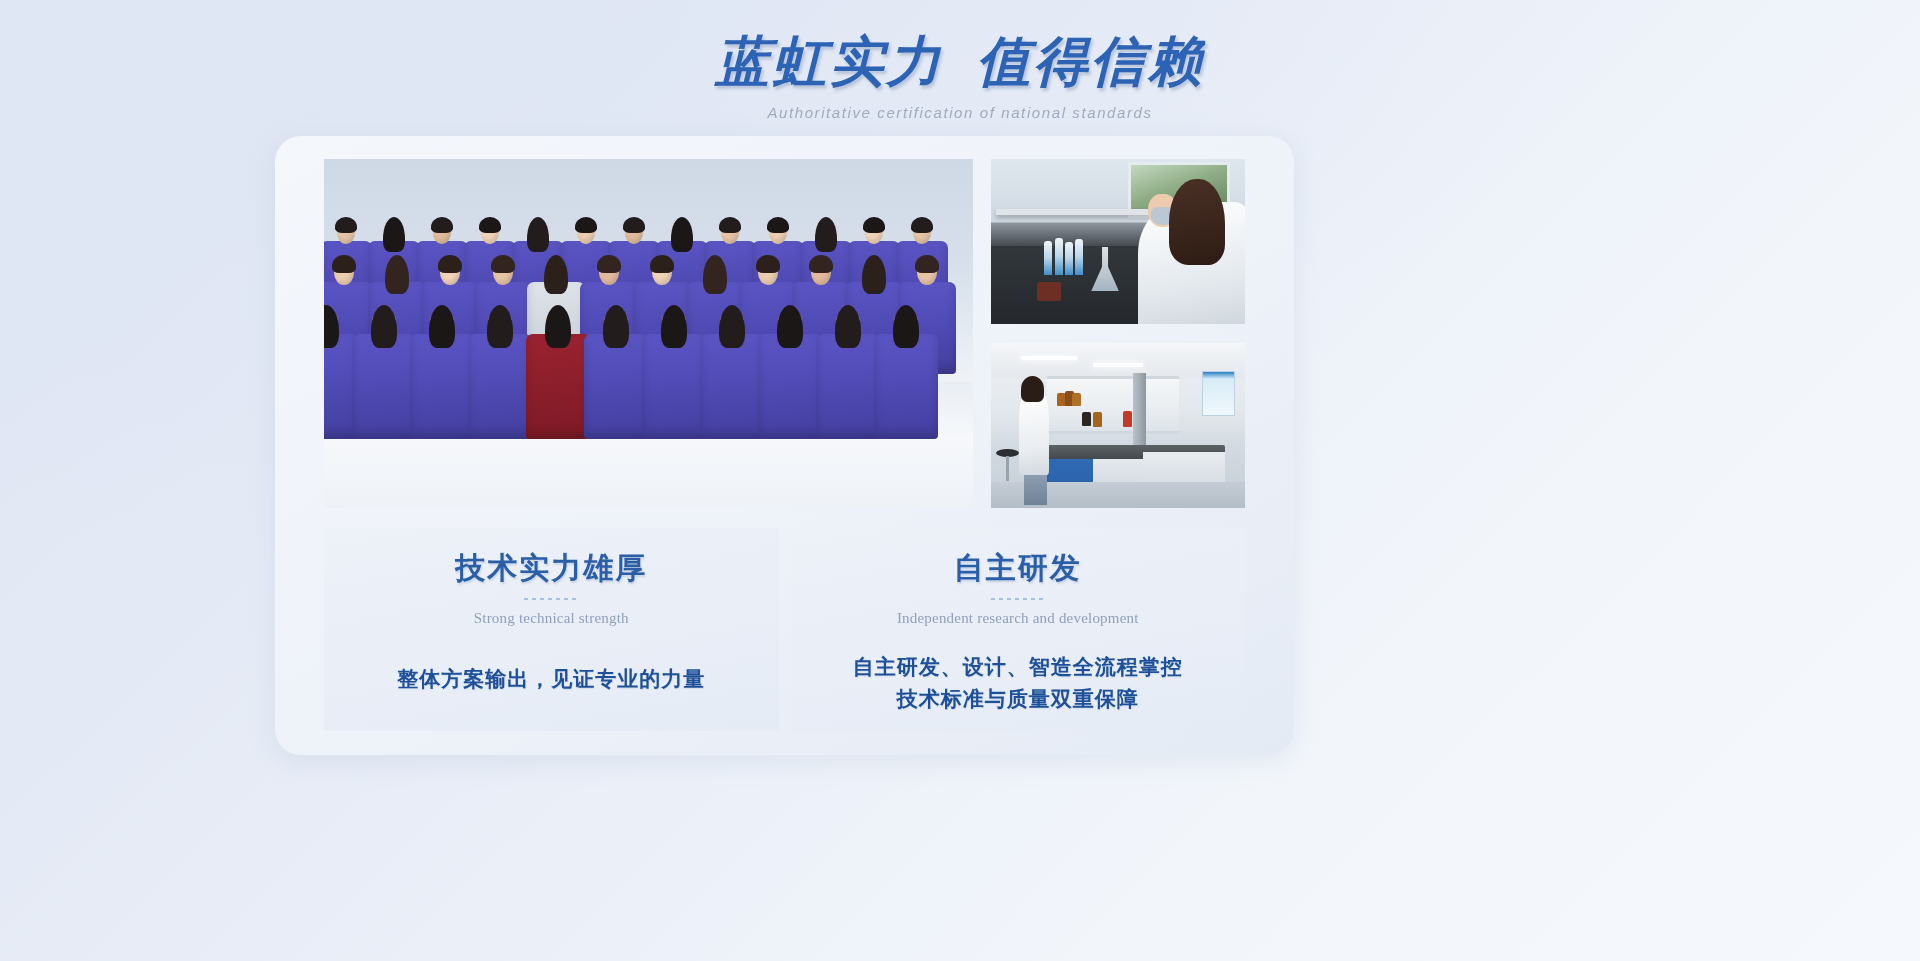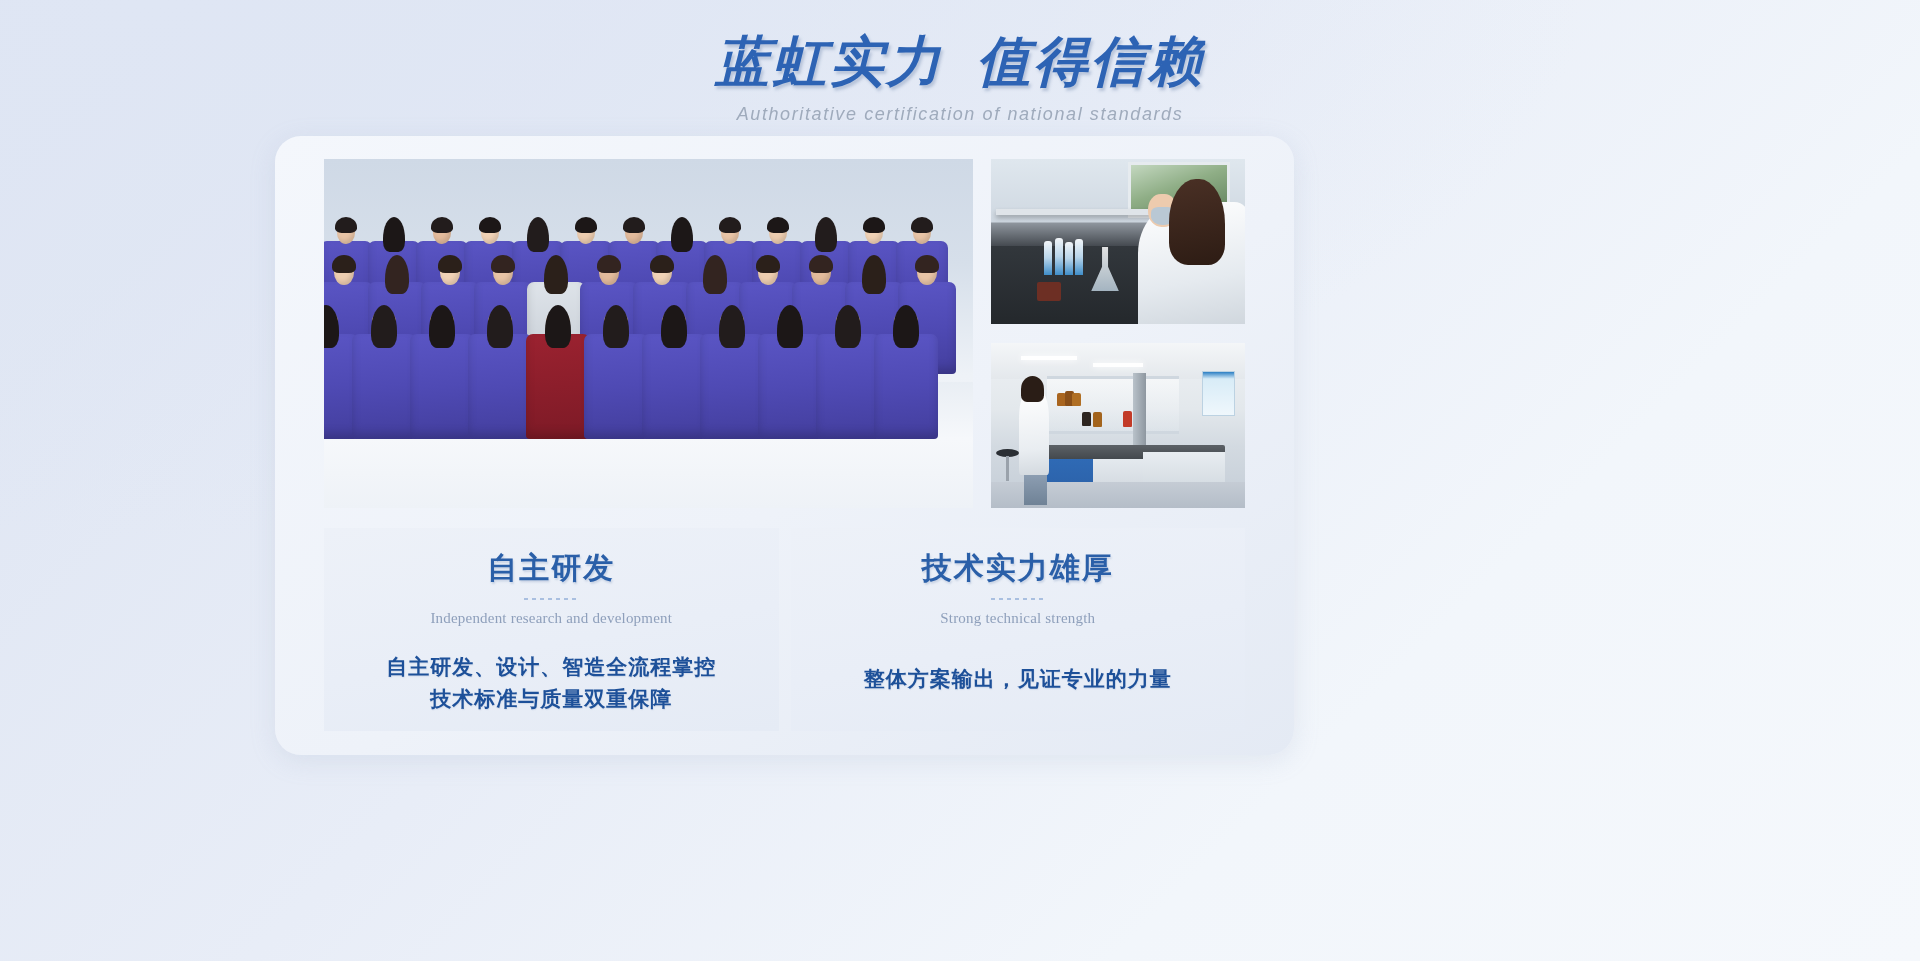--- a/index.html
+++ b/index.html
@@ -32,21 +32,21 @@
     font-weight: 700;
     color: #2d63b4;
     letter-spacing: 3px;
     line-height: 1.08;
     text-shadow: 2px 3px 3px rgba(130,150,185,0.45);
     white-space: pre;
   }
 
   .sub-title {
     margin-top: 13px;
-    font-size: 18px;
+    font-size: 15px;
     font-weight: 400;
     color: #9aa6b8;
     letter-spacing: 1.6px;
     opacity: 0.92;
   }
 
   
   .outer-card {
     position: absolute;
     left: 275px;
@@ -419,28 +419,28 @@
         <div class="labB-head"></div>
         <div class="labB-hair"></div>
       </div>
 
     </div>
   </div>
 
   <div class="panels">
 
     <div class="panel">
+      <div class="panel-title">技术实力雄厚</div>
+      <div class="divider"></div>
+      <div class="panel-sub">Strong technical strength</div>
+      <div class="panel-body single">整体方案输出，见证专业的力量</div>
+    </div>
+
+    <div class="panel">
       <div class="panel-title">自主研发</div>
       <div class="divider"></div>
       <div class="panel-sub">Independent research and development</div>
       <div class="panel-body">自主研发、设计、智造全流程掌控
 技术标准与质量双重保障</div>
     </div>
 
-    <div class="panel">
-      <div class="panel-title">技术实力雄厚</div>
-      <div class="divider"></div>
-      <div class="panel-sub">Strong technical strength</div>
-      <div class="panel-body single">整体方案输出，见证专业的力量</div>
-    </div>
-
   </div>
 </div>
 
 </body></html>

